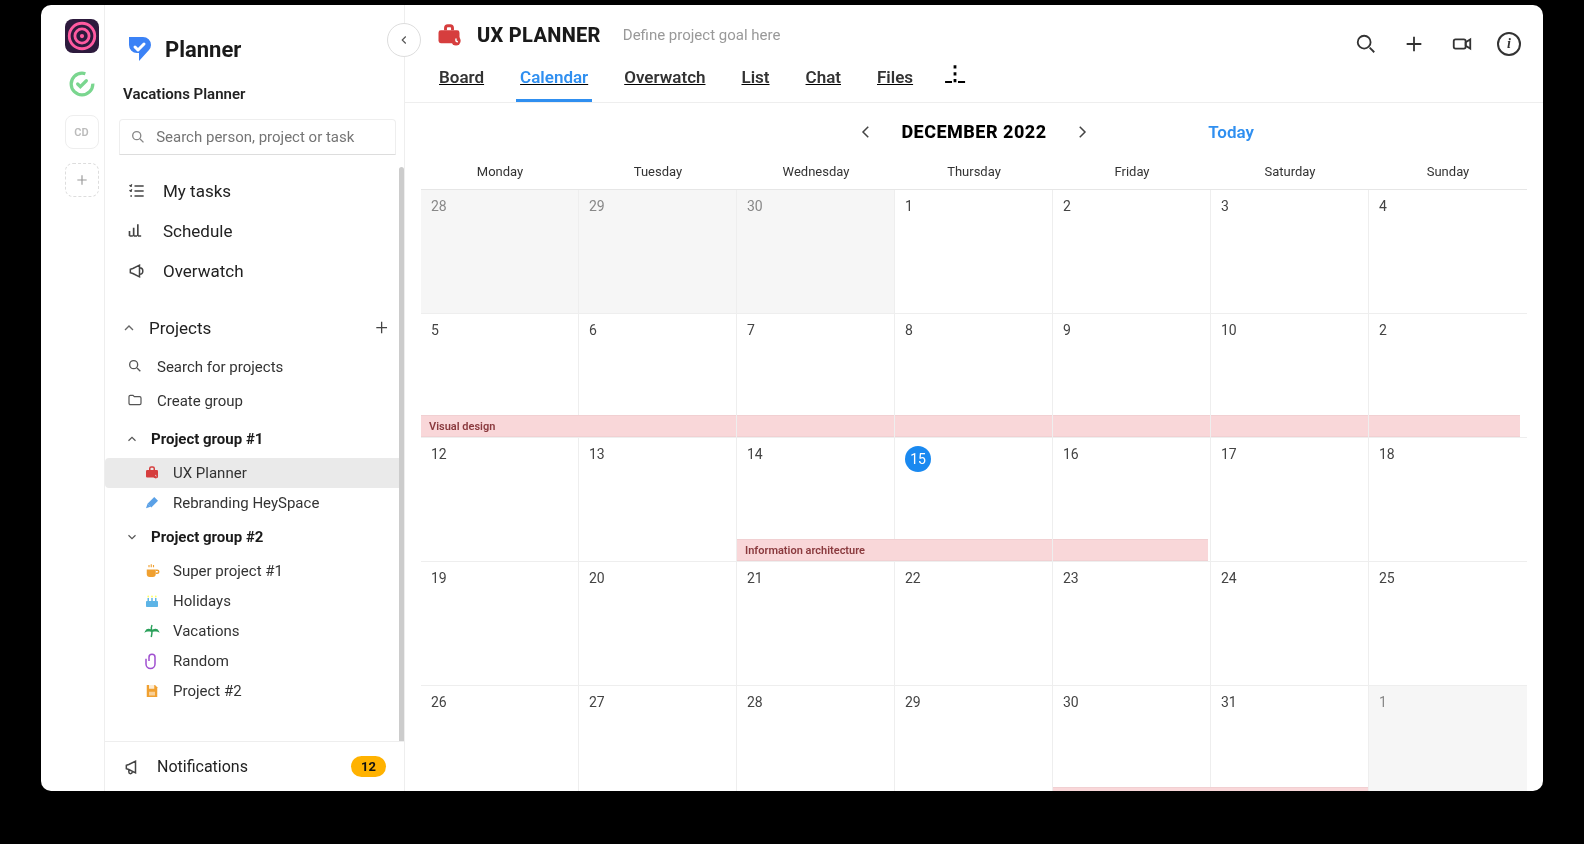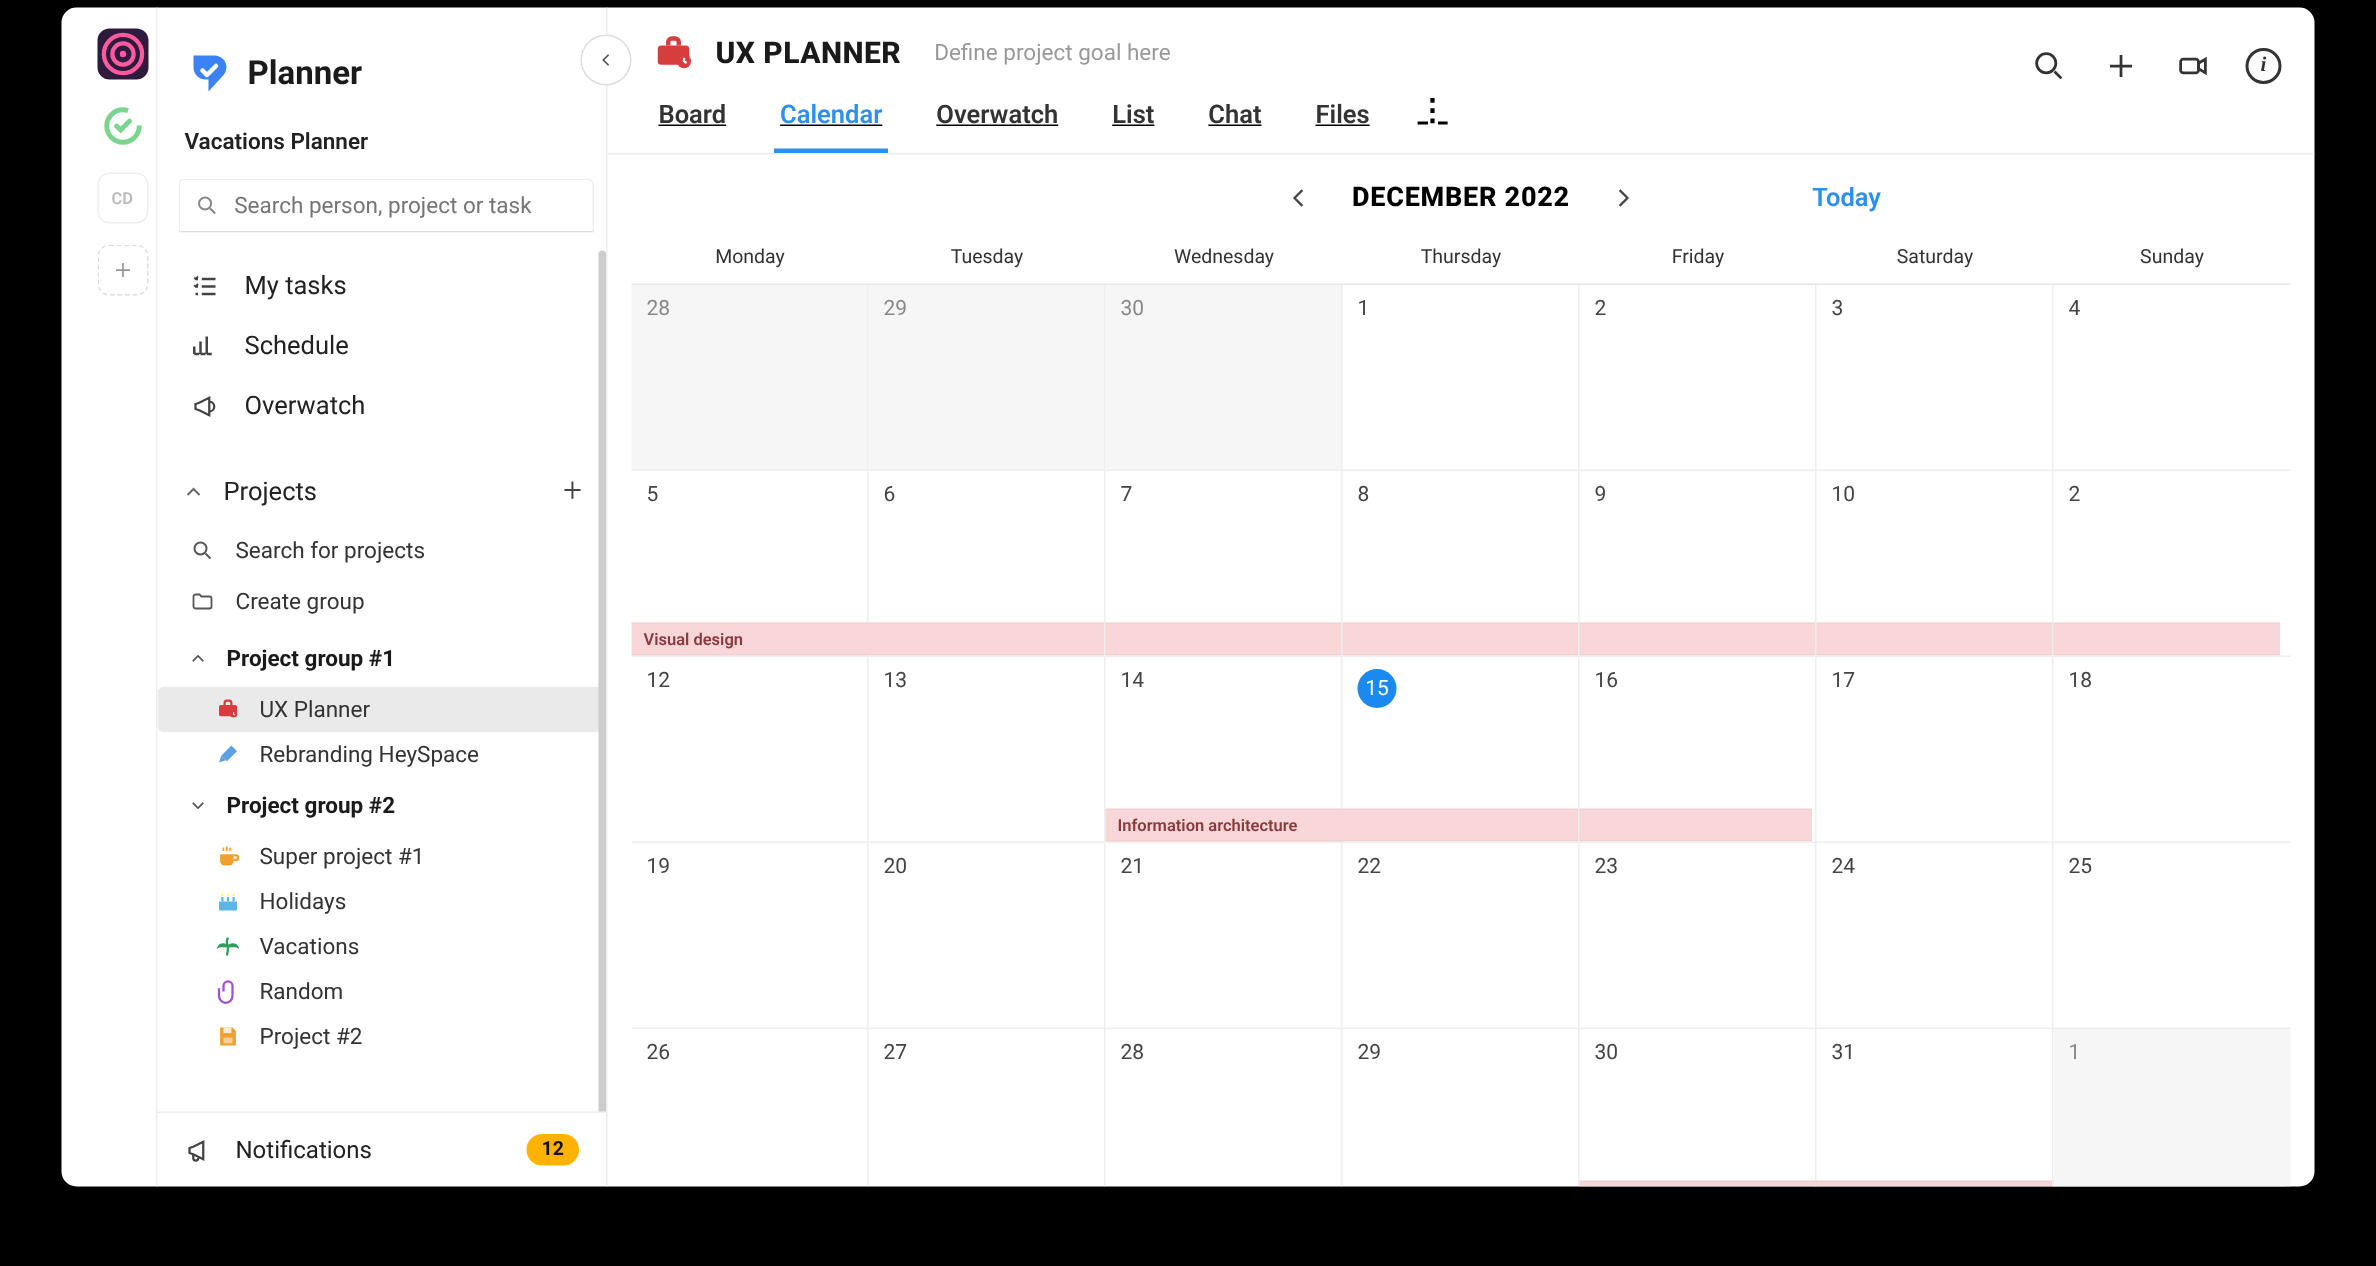--- a/index.html
+++ b/index.html
@@ -31,21 +31,21 @@
 .sb-nav-item { display:flex; align-items:center; gap:16px; padding: 10px 12px; font-size:17px; color:#222; border-radius:6px; cursor:pointer;}
 .sb-nav-item svg {width:20px;height:20px;color:#444;}
 
 .sb-section-head { display:flex; align-items:center; justify-content:space-between; padding: 20px 16px 8px 16px;}
 .sb-section-head .left { display:flex; align-items:center; gap:12px;}
 .sb-section-head svg.chev {width:16px;height:16px;color:#666;}
 .sb-section-title { font-size:17px; color:#222;}
 .sb-section-head .plus { font-size:22px; color:#444; font-weight:300;}
 
 .sb-sub { padding: 2px 8px; }
-.sb-sub-item { display:flex; align-items:center; gap:14px; padding:8px 14px; font-size:15px; color:#333; border-radius:4px; cursor:pointer;}
+.sb-sub-item { display:flex; align-items:flex-start; gap:14px; padding:8px 14px; font-size:15px; color:#333; border-radius:4px; cursor:pointer;}
 .sb-sub-item svg{width:16px;height:16px;}
 
 .sb-group-head { display:flex; align-items:center; gap:12px; padding: 10px 20px; font-size:15px; font-weight:700; color:#1a1a1a; cursor:pointer;}
 .sb-group-head svg{width:14px;height:14px;color:#555;}
 .sb-project { display:flex; align-items:center; gap:12px; padding:6px 20px 6px 38px; font-size:15px; color:#333; border-radius:4px; cursor:pointer;}
 .sb-project.active { background:#eaeaea;}
 .sb-project .picon{width:18px;height:18px;display:flex;align-items:center;justify-content:center;}
 
 .sb-notif { border-top:1px solid #eee; padding:14px 18px; display:flex; align-items:center; gap:14px; font-size:16px; color:#222;}
 .sb-notif svg{width:20px;height:20px;}

